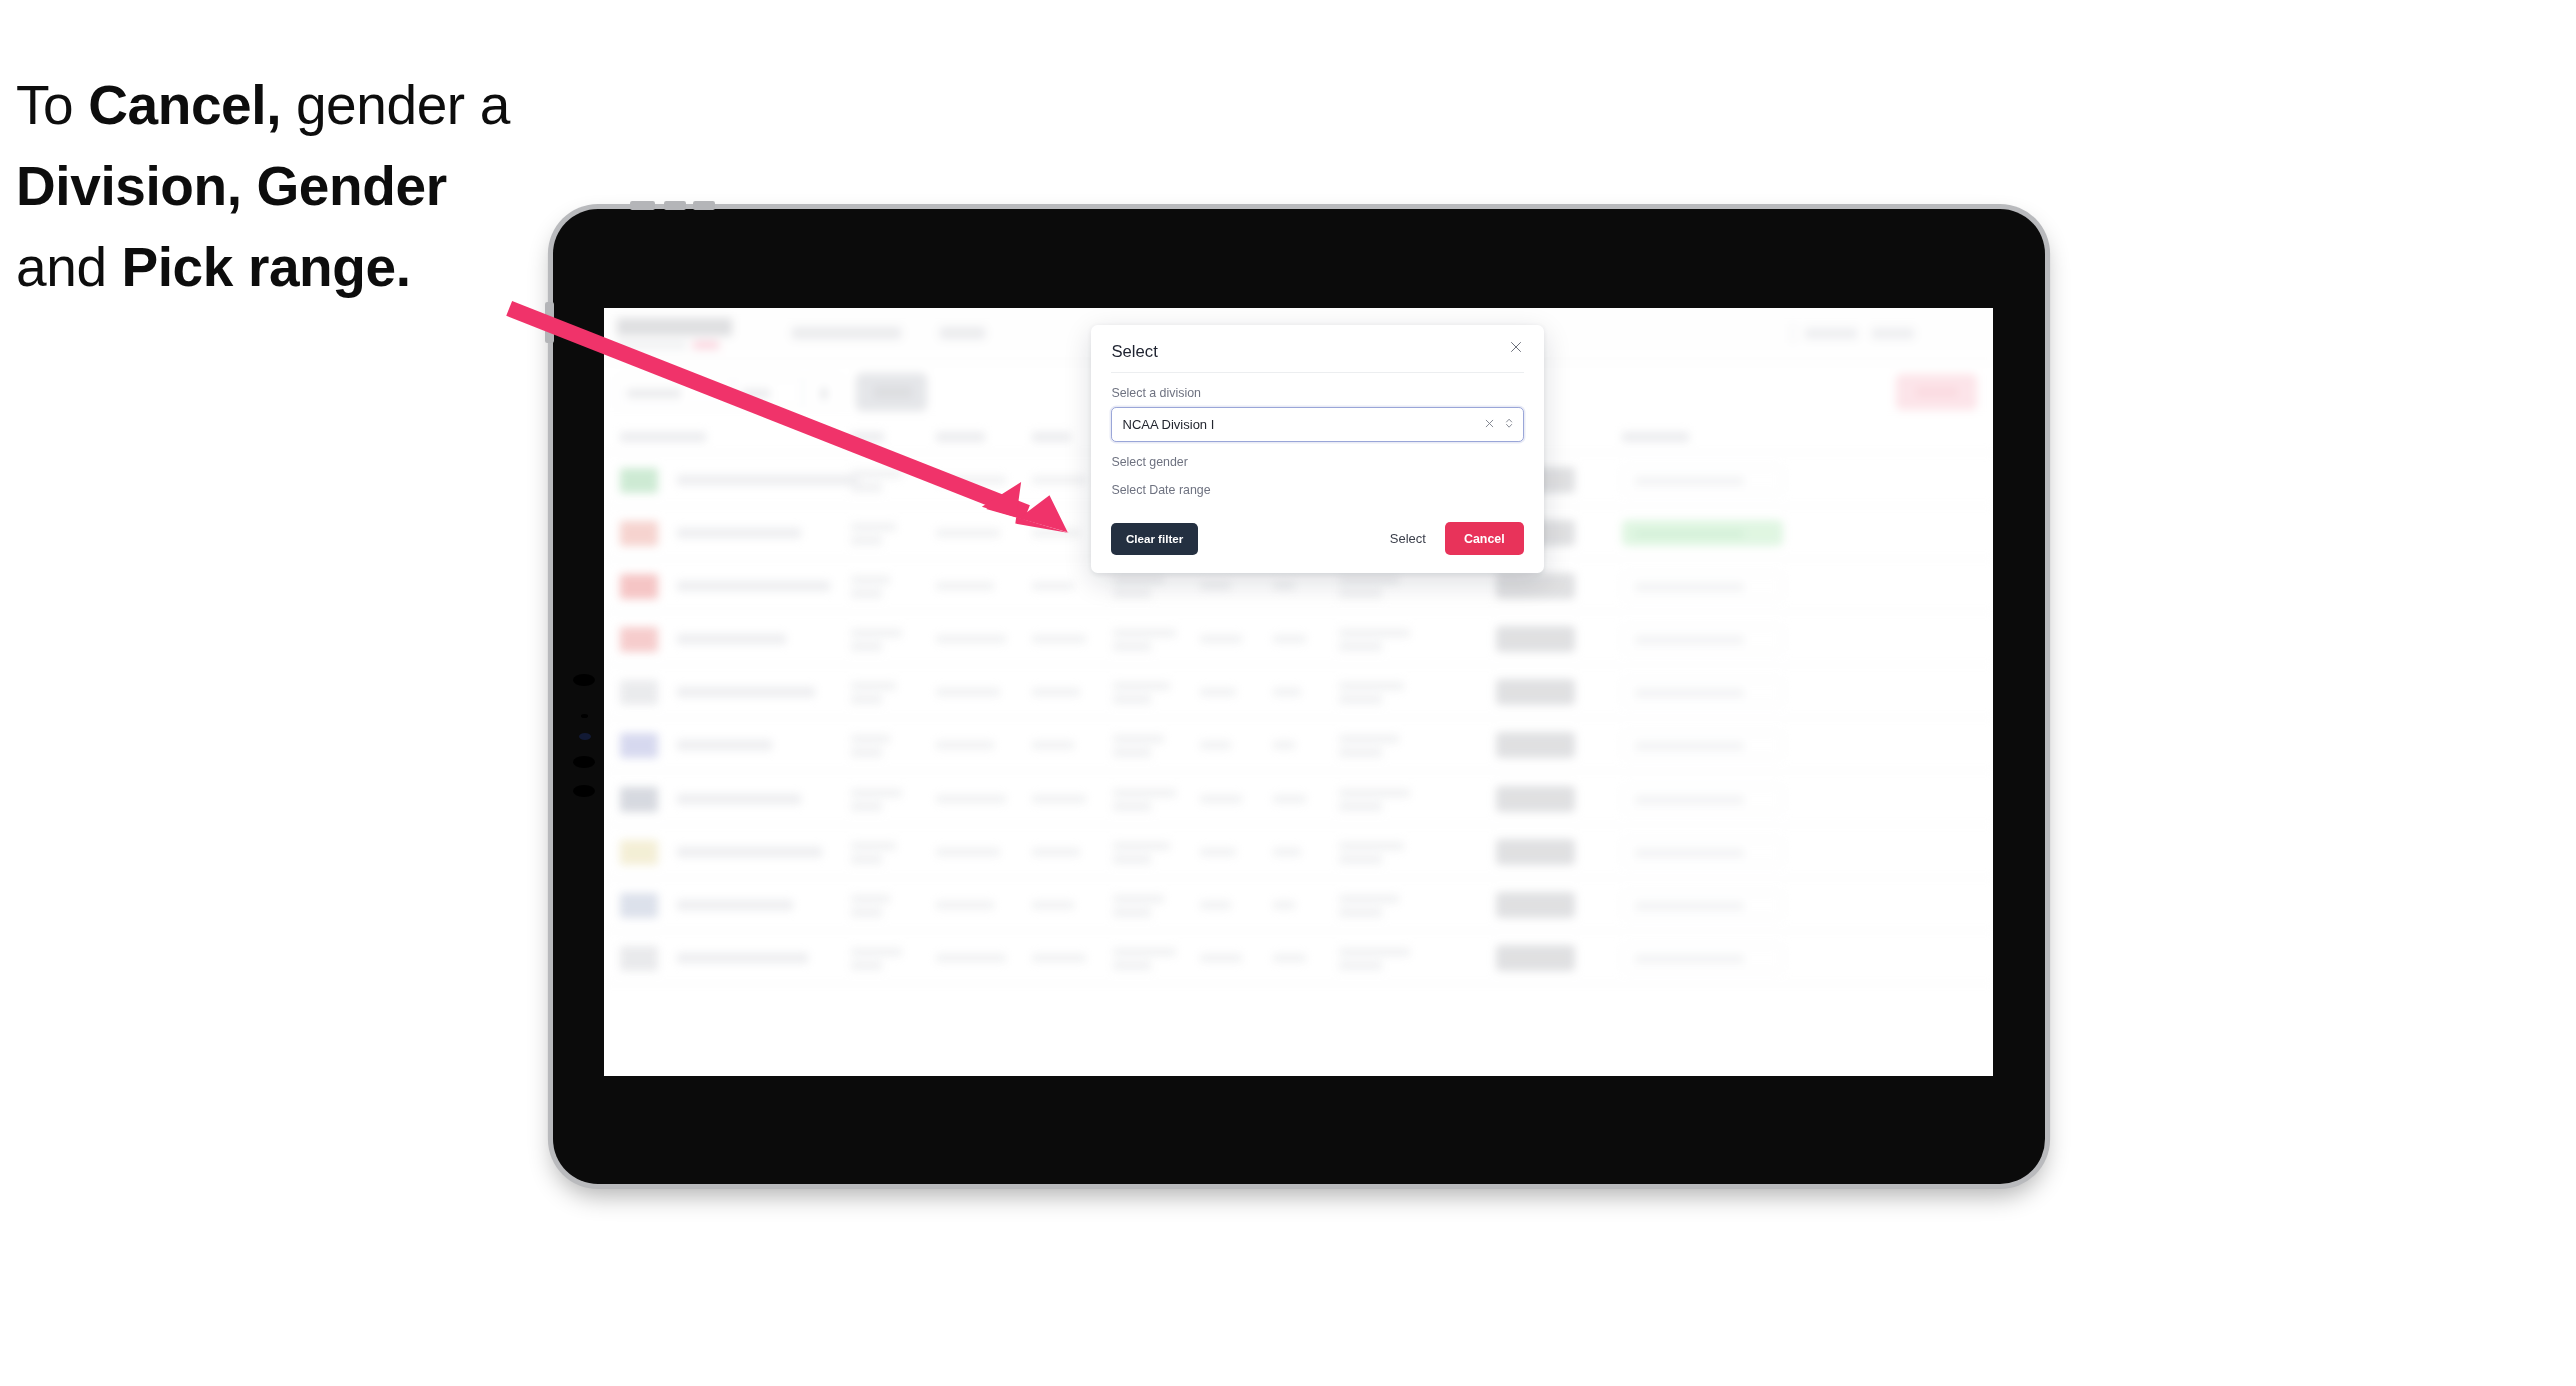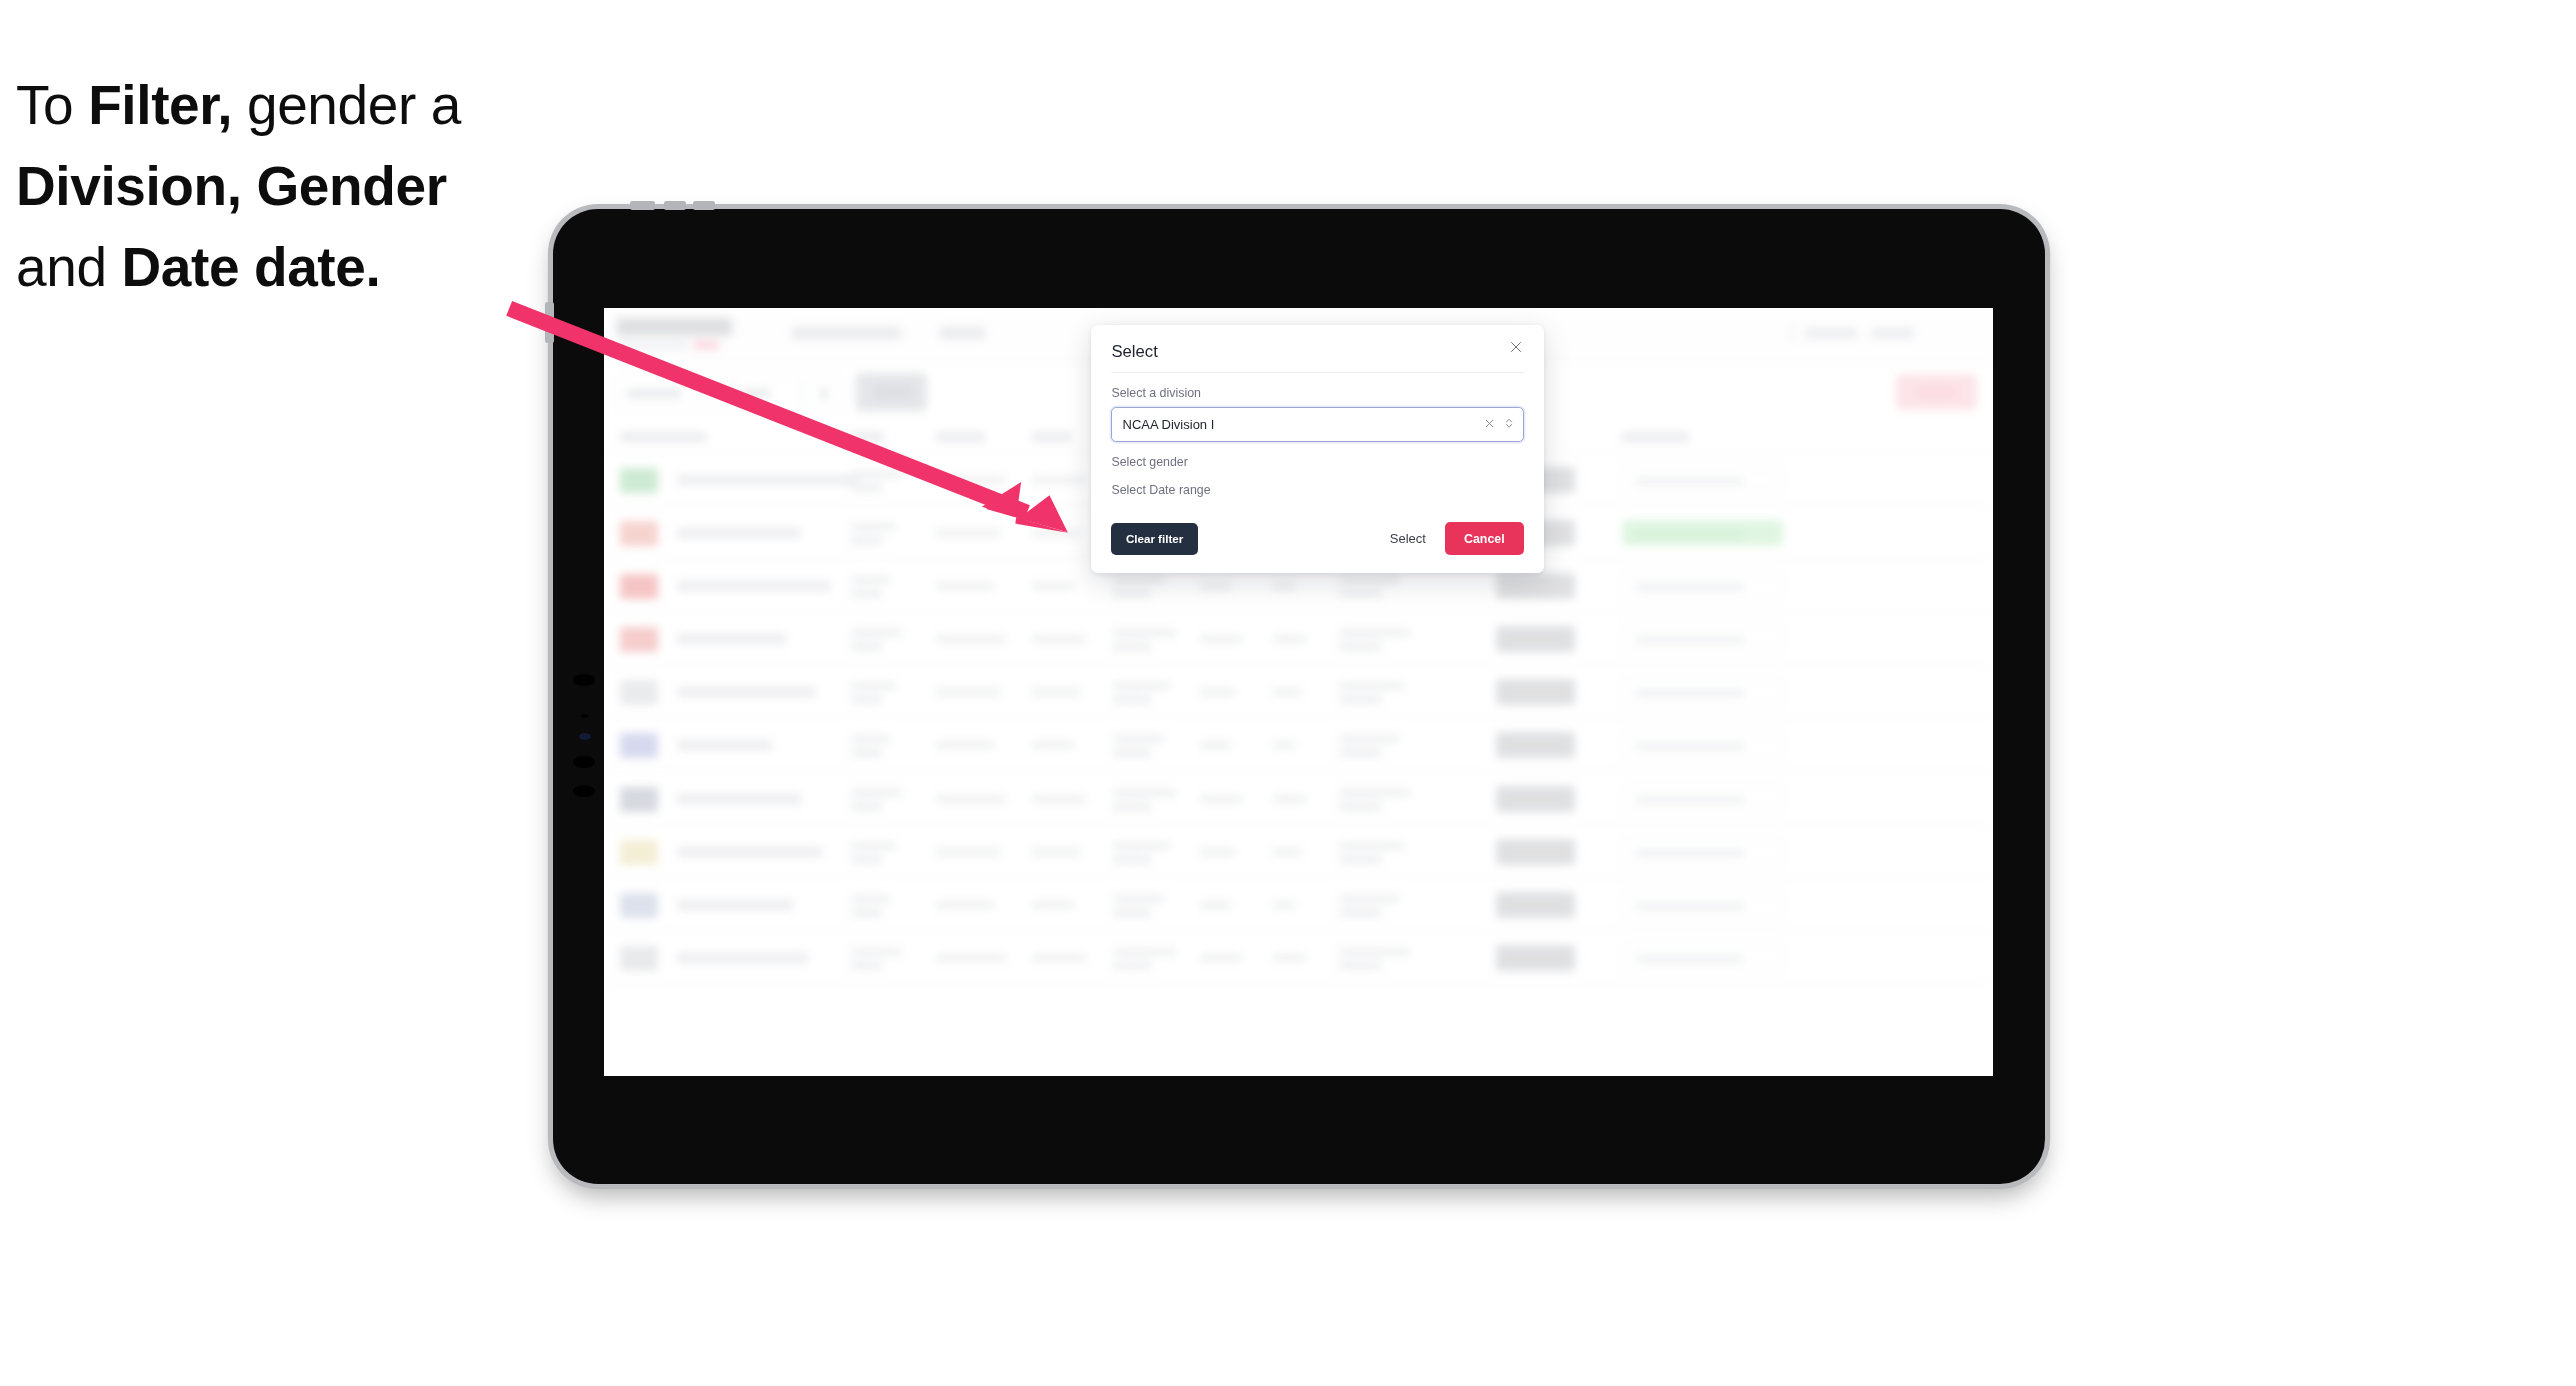--- a/index.html
+++ b/index.html
@@ -318,23 +318,23 @@
     width: 2576px; height: 1386px;
     pointer-events: none;
   }
 </style>
 </head>
 <body>
 
 <div id="stage">
 
   <div id="caption">
-    <div><span>To </span><b>Filter,</b><span> gender a</span></div>
+    <div><span>To </span><b>Cancel,</b><span> gender a</span></div>
     <div><b>Division, Gender</b></div>
-    <div><span>and </span><b>Date date.</b></div>
+    <div><span>and </span><b>Pick range.</b></div>
   </div>
 
   <div id="tablet">
 
     <div class="side-btn" id="btn-power"></div>
     <div class="side-btn" id="btn-vol-a"></div>
     <div class="side-btn" id="btn-vol-b"></div>
     <div class="side-btn" id="btn-left-edge"></div>
 
     <div class="bezel-dot" id="dot-a"></div>

